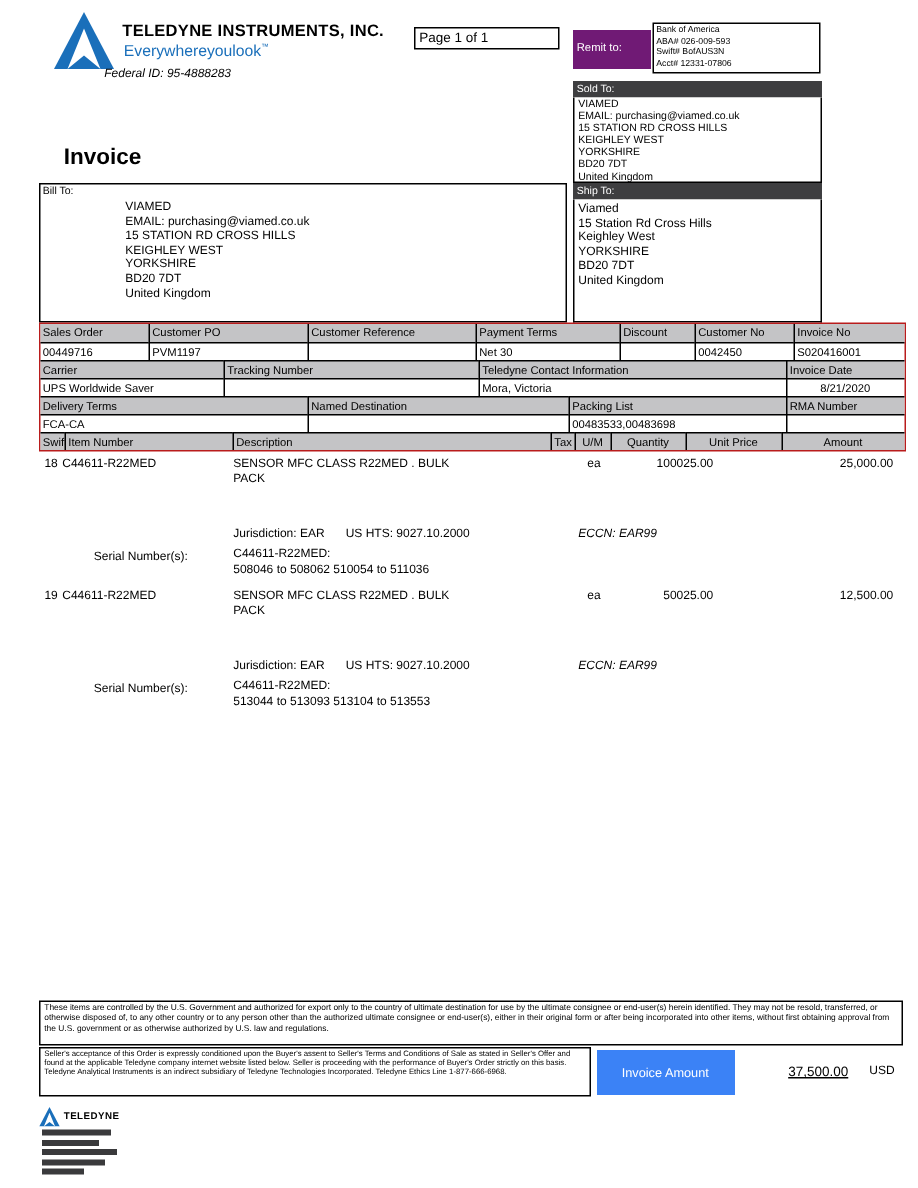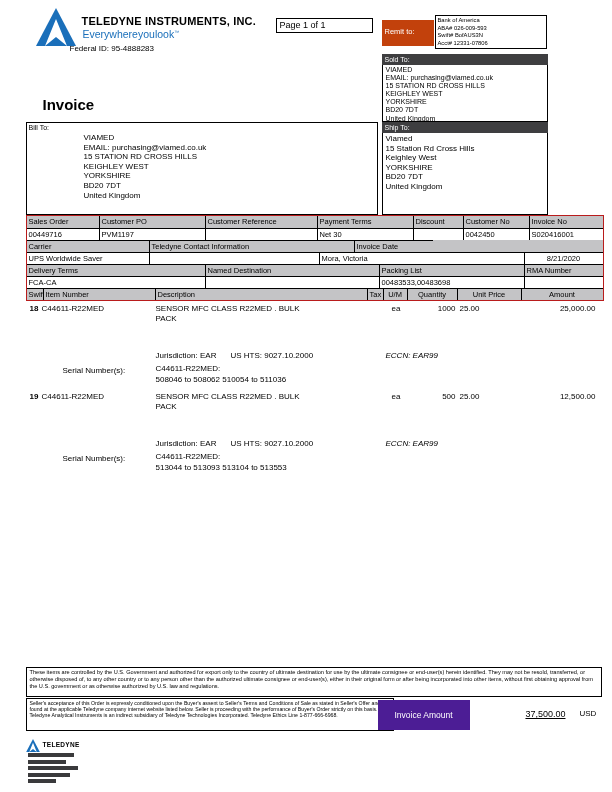--- a/index.html
+++ b/index.html
@@ -9,23 +9,23 @@
     background:#fff; font-family:"Liberation Sans", sans-serif; color:#000;
     overflow:hidden;
   }
 
   
   .logo { position:absolute; left:28px; top:8px; }
   .company-name { position:absolute; left:74px; top:15px; font-size:11px; font-weight:bold; letter-spacing:0.2px; }
   .tagline { position:absolute; left:75px; top:28px; font-size:10.5px; color:#1a6fba; }
   .tagline b { font-weight:normal; }
   .tagline .tm { font-size:5px; vertical-align:super; }
-  .federal-id { position:absolute; left:62px; top:44px; font-size:8px; }
+  .federal-id { position:absolute; left:62px; top:44px; font-size:8px;font-style:italic; }
   .page-box { position:absolute; left:268px; top:18px; width:97px; height:15px; border:1px solid #000; font-size:9px; line-height:13px; padding-left:3px; }
-  .remit-box { position:absolute; left:374px; top:20px; width:52px; height:26px; background:#c2410c; color:#fff; font-size:7.5px; line-height:24px; padding-left:3px; }
+  .remit-box { position:absolute; left:374px; top:20px; width:52px; height:26px; background:#701a75; color:#fff; font-size:7.5px; line-height:24px; padding-left:3px; }
   .bank-box { position:absolute; left:427px; top:15px; width:112px; height:34px; border:1px solid #000; font-size:5.8px; line-height:7.6px; padding:1px 2px; }
 
   
   .addr-block { position:absolute; width:166px; }
   .sold-to { left:374px; top:54px; }
   .ship-to { left:374px; top:122px; }
   .addr-header { height:11px; background:#3e3e40; color:#fff; font-size:7px; line-height:11px; padding-left:3px; }
   .addr-body { border:1px solid #000; border-top:none; background:#fff; padding:1px 3px; }
   .sold-to .addr-body { height:57px; font-size:7px; line-height:8.1px; }
   .ship-to .addr-body { height:82px; font-size:8px; line-height:9.5px; }
@@ -47,38 +47,38 @@
   .ac { text-align:center; }
   .w16{width:16px}.w24{width:24px}.w50{width:50px}.w64{width:64px}.w66{width:66px}
   .w72{width:72px}.w74{width:74px}.w79{width:79px}.w82{width:82px}.w96{width:96px}
   .w106{width:106px}.w112{width:112px}.w122{width:122px}.w145{width:145px}
   .w170{width:170px}.w174{width:174px}.w178{width:178px}.w205{width:205px}.w212{width:212px}
 
   
   .items-body { position:absolute; left:18px; top:301px; width:576px; height:367px; }
   .item { position:absolute; left:0; width:576px; height:88px; font-size:8px; }
   .item > div { position:absolute; top:0; }
-  .li-line { left:0; width:13px; text-align:right;font-weight:bold; }
+  .li-line { left:0; width:13px; text-align:right; }
   .li-pn { left:16px; }
   .li-desc { left:130px; width:152px; line-height:9.6px; }
   .li-uom { left:366px; }
   .li-qty { left:378px; width:52px; text-align:right; }
-  .li-price { left:412px; width:64px; text-align:center; }
+  .li-price { left:430px; width:64px; text-align:left; }
   .li-amt { left:496px; width:74px; text-align:right; }
   .li-jur { left:130px; top:47px !important; }
   .li-jur .hts { margin-left:14px; }
   .li-eccn { left:360px; top:47px !important;font-style:italic; }
   .li-serlabel { left:37px; top:62px !important; }
   .li-serpn { left:130px; top:60px !important; }
   .li-serrange { left:130px; top:71px !important; }
 
   
   .legal1 { position:absolute; left:18px; top:667px; width:576px; height:30px; border:1px solid #000; font-size:5.6px; line-height:6.9px; padding:1px 3px; }
   .legal2 { position:absolute; left:18px; top:698px; width:368px; height:33px; border:1px solid #000; font-size:5.2px; line-height:6.1px; padding:1px 3px; }
-  .inv-amt-box { position:absolute; left:370px; top:700px; width:92px; height:30px; background:#4c1d95; color:#fff; font-size:8.5px; line-height:30px; text-align:center; }
+  .inv-amt-box { position:absolute; left:390px; top:700px; width:92px; height:30px; background:#3b82f6; color:#fff; font-size:8.5px; line-height:30px; text-align:center; }
   .inv-amt-val { position:absolute; left:486px; top:709px; width:72px; text-align:right; font-size:9px;text-decoration:underline; }
   .inv-amt-cur { position:absolute; left:572px; top:709px; font-size:8px; }
 
   .mini-brand { position:absolute; left:18px; top:738px; }
   .mini-logo { position:absolute; left:0; top:0; }
   .mini-name { position:absolute; left:17px; top:3px; font-size:6.5px; font-weight:bold; letter-spacing:0.3px; }
   .addr-bars { position:absolute; left:2px; top:15px; }
   .addr-bars .bar { height:4px; background:#3a3a3c; margin-bottom:2.5px; }
 </style>
 </head>
@@ -159,20 +159,21 @@
       <div class="w72">00449716</div>
       <div class="w106">PVM1197</div>
       <div class="w112"></div>
       <div class="w96">Net 30</div>
       <div class="w50"></div>
       <div class="w66">0042450</div>
       <div class="w74">S020416001</div>
     </div>
     <div class="irow hdr">
       <div class="w122">Carrier</div>
+      <div class="w170">Tracking Number</div>
       <div class="w205">Teledyne Contact Information</div>
       <div class="w79">Invoice Date</div>
     </div>
     <div class="irow">
       <div class="w122">UPS Worldwide Saver</div>
       <div class="w170"></div>
       <div class="w205">Mora, Victoria</div>
       <div class="w79 ac">8/21/2020</div>
     </div>
     <div class="irow hdr">

